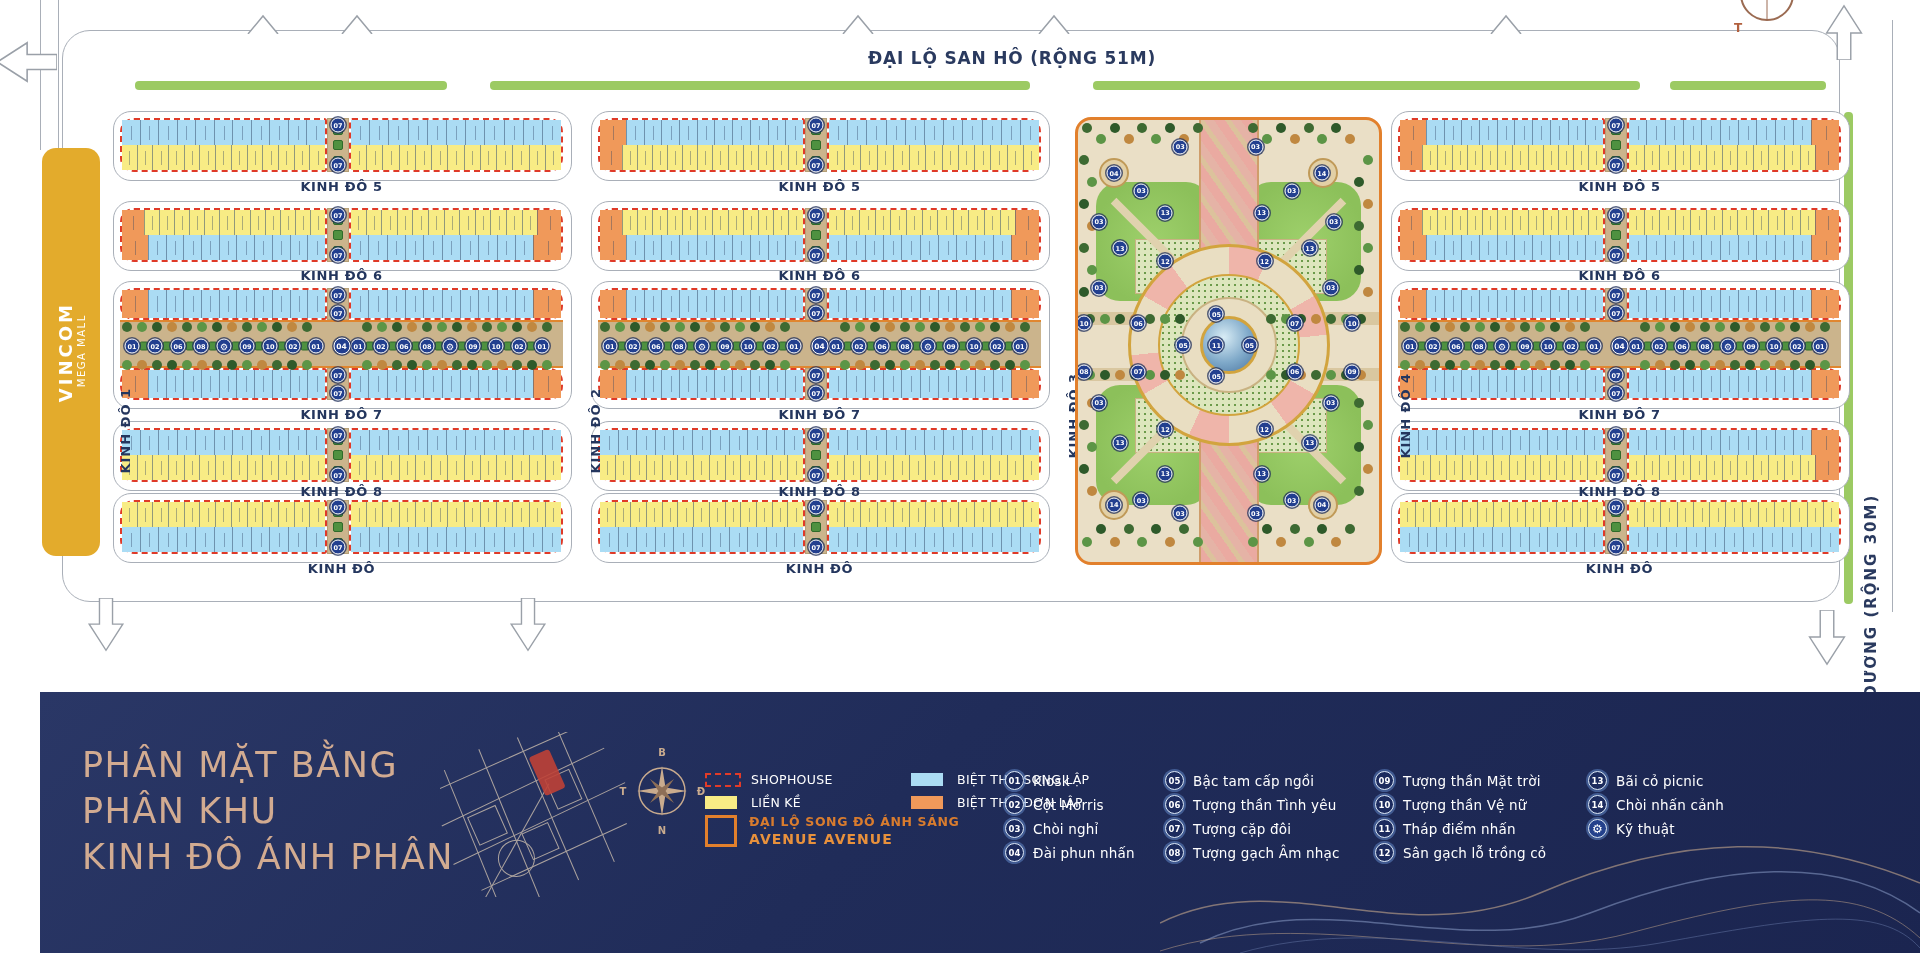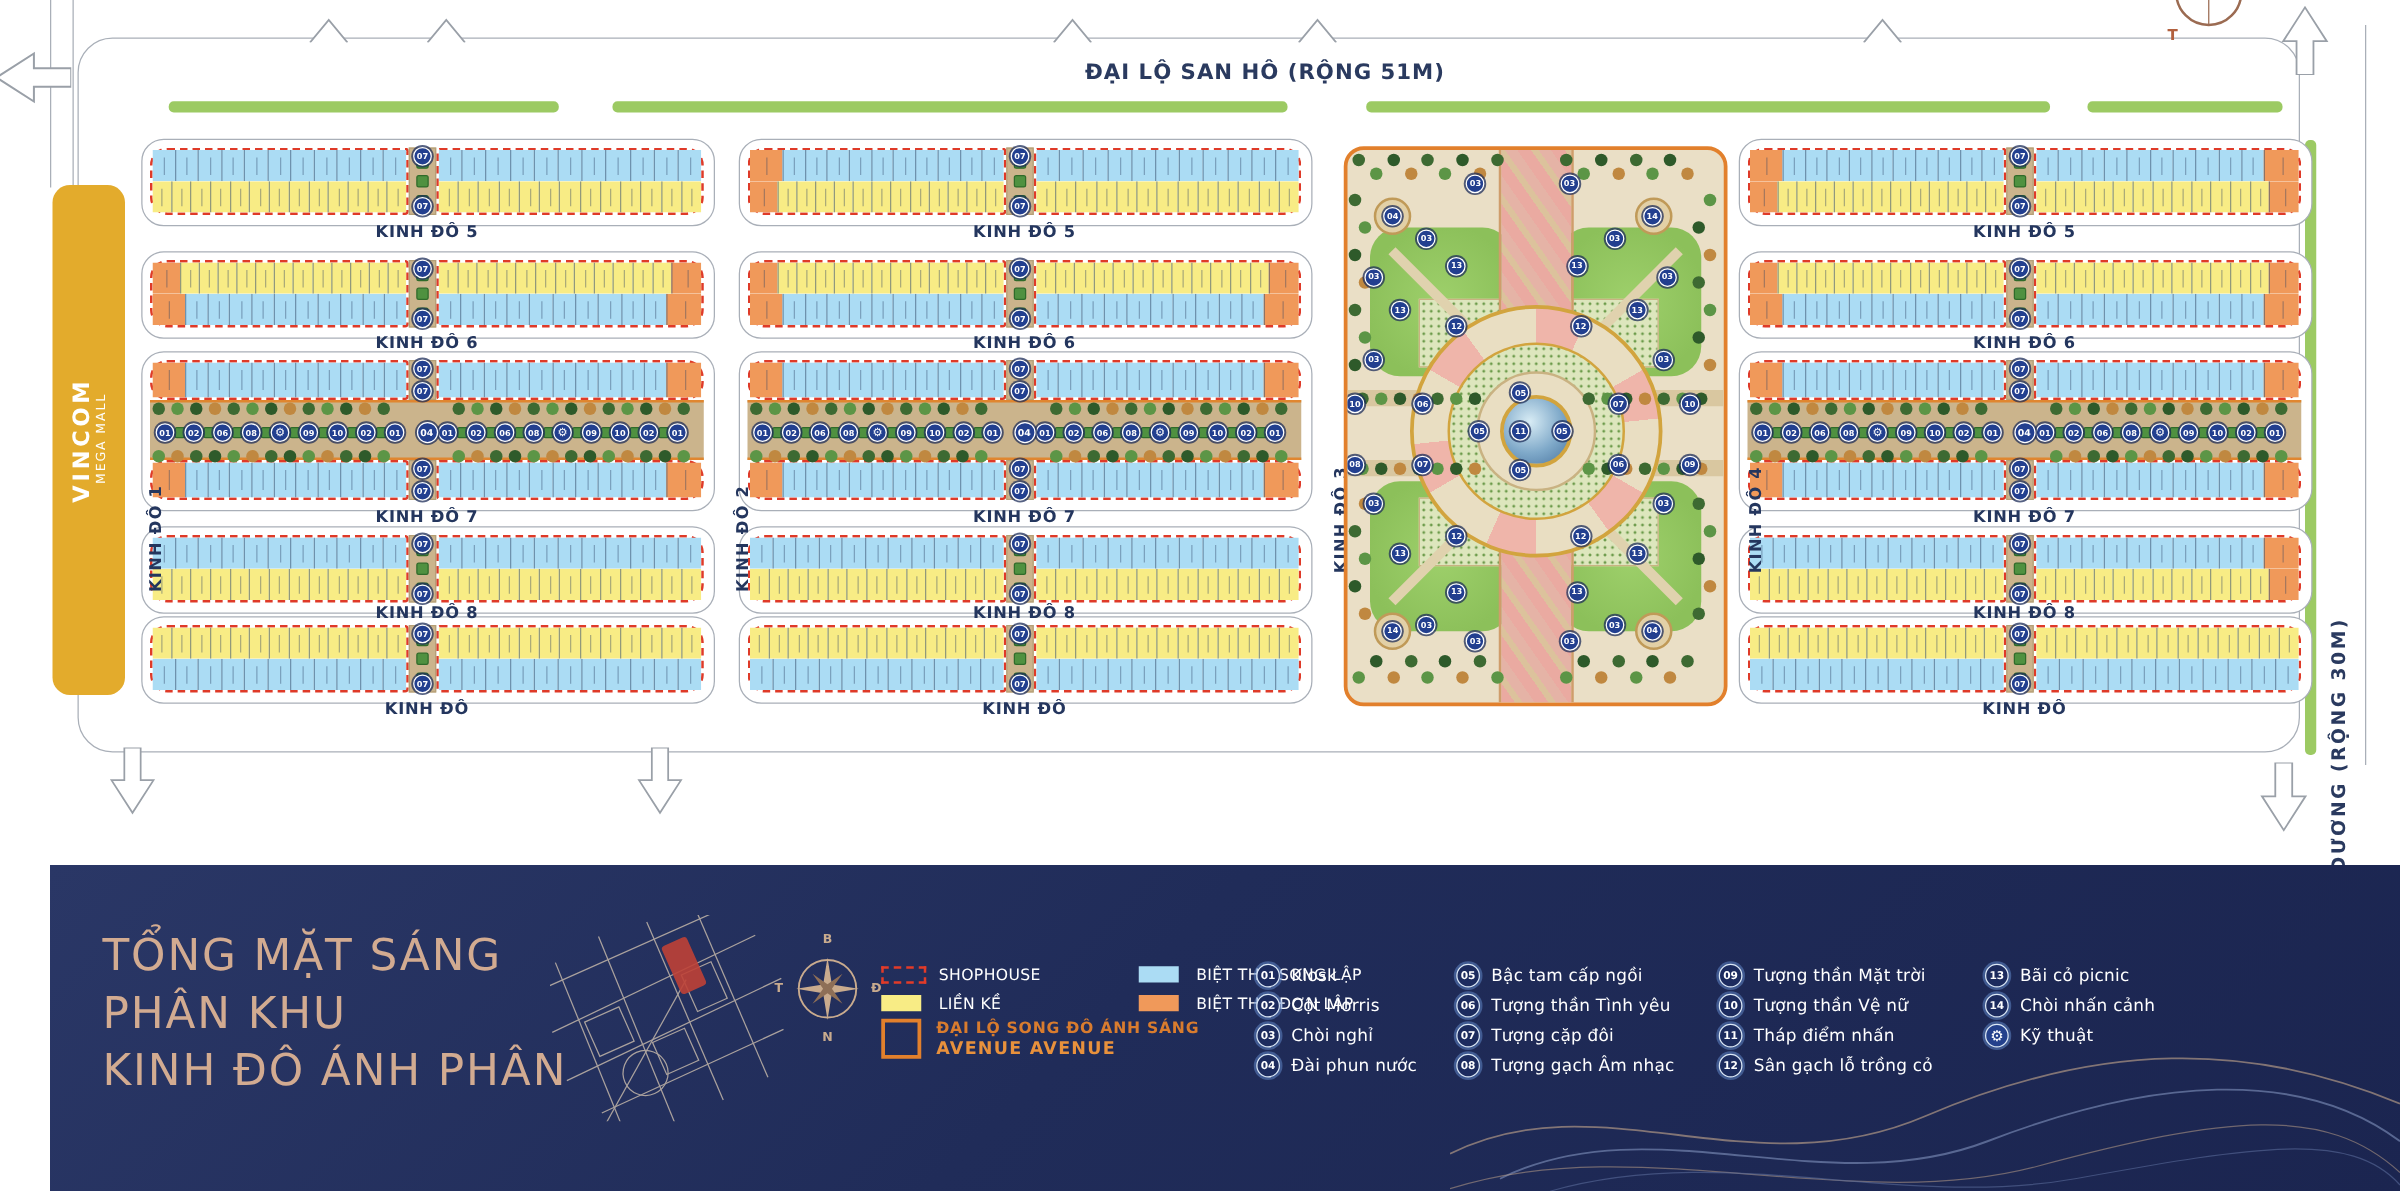--- a/index.html
+++ b/index.html
@@ -1641,21 +1641,21 @@
         <div class="marker sm" style="left: 71%; top: 86%;">03</div>
         <div class="marker sm" style="left: 34%; top: 89%;">03</div>
         <div class="marker sm" style="left: 59%; top: 89%;">03</div>
         <div class="marker sm" style="left: 12%; top: 87%;">14</div>
         <div class="marker sm" style="left: 81%; top: 87%;">04</div>
       </div>
   </div>
 
   <div class="legend-bar">
     <div class="lg-title">
-      <div>TỔNG MẶT SÁNG</div>
+      <div>PHÂN MẶT BẰNG</div>
       <div>PHÂN KHU</div>
       <div>KINH ĐÔ ÁNH PHÂN</div>
     </div>
 
     <svg class="minimap" width="190" height="165" viewBox="0 0 190 165">
       <g transform="rotate(-24 95 82)" stroke="#cdbfae" stroke-width="1" fill="none" opacity="0.8">
         <line x1="10" y1="20" x2="180" y2="20"></line>
           <line x1="5" y1="55" x2="185" y2="50"></line>
         <line x1="0" y1="95" x2="190" y2="90"></line>
           <line x1="15" y1="130" x2="175" y2="128"></line>
@@ -1712,21 +1712,21 @@
           <div class="lrow">
             <div class="lnum">02</div>
             <div class="llabel">Cột Morris</div>
           </div>
           <div class="lrow">
             <div class="lnum">03</div>
             <div class="llabel">Chòi nghỉ</div>
           </div>
           <div class="lrow">
             <div class="lnum">04</div>
-            <div class="llabel">Đài phun nước</div>
+            <div class="llabel">Đài phun nhấn</div>
           </div>
         </div>
         <div class="lcol" style="left: 1125px;">
           <div class="lrow">
             <div class="lnum">05</div>
             <div class="llabel">Bậc tam cấp ngồi</div>
           </div>
           <div class="lrow">
             <div class="lnum">06</div>
             <div class="llabel">Tượng thần Tình yêu</div>

